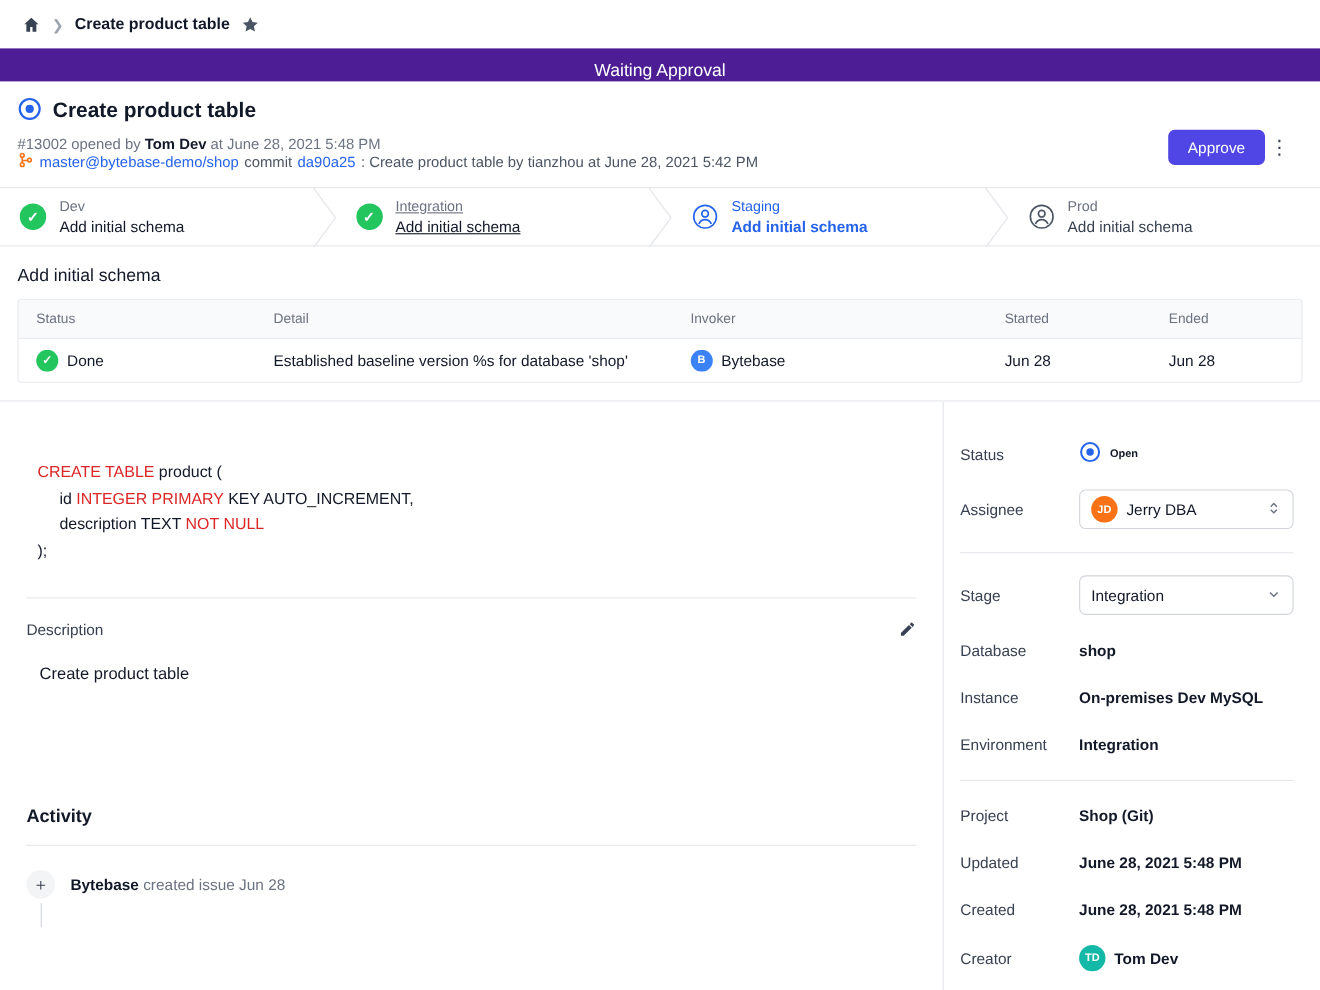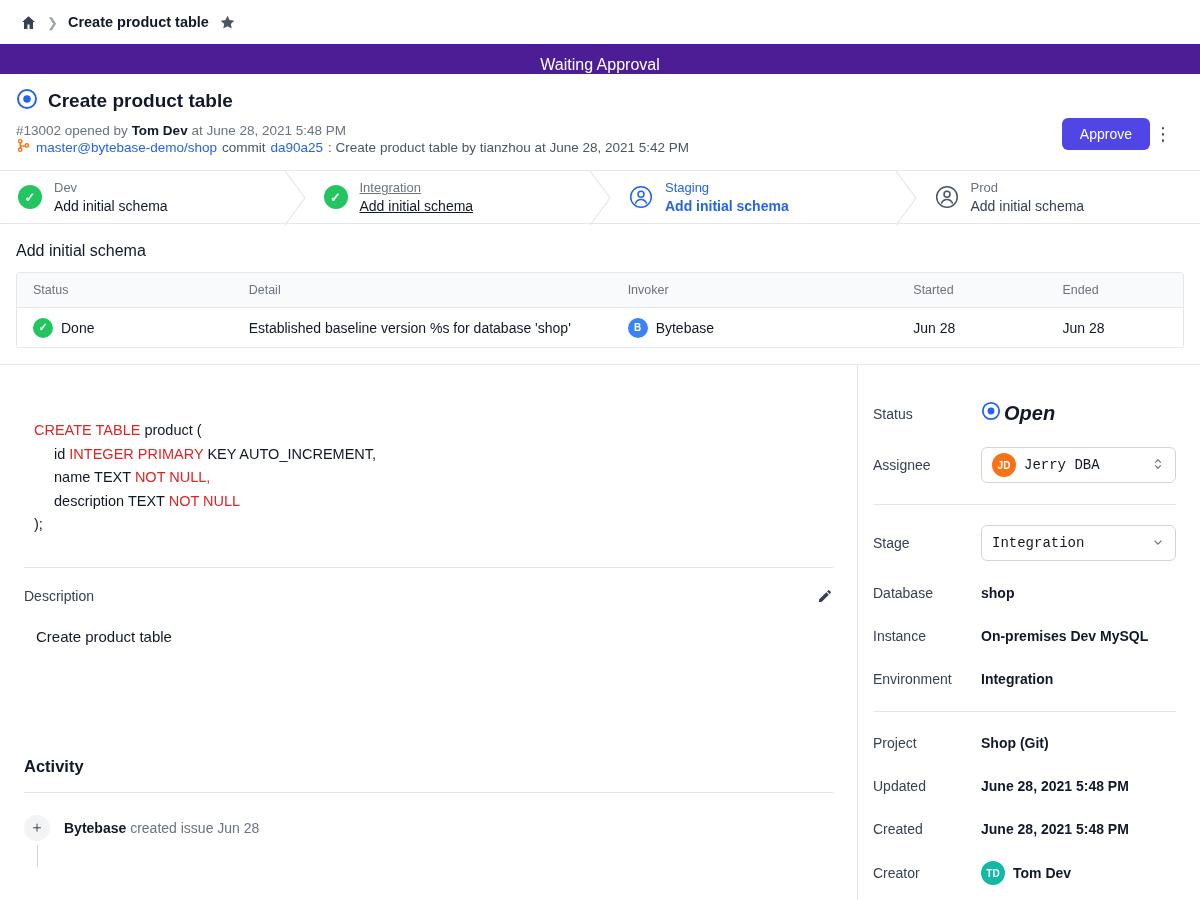--- a/index.html
+++ b/index.html
@@ -80,23 +80,23 @@
   .plus-wrap { display:flex; flex-direction:column; align-items:center; }
   .plus-circle { width: 26px; height: 26px; border-radius: 50%; background:#f3f4f6; color:#374151; display:flex; align-items:center; justify-content:center; font-size: 15px; }
   .timeline-line { width: 1px; height: 22px; background:#d1d5db; margin-top: 4px; }
   .entry-text { font-size: 14px; color:#6b7280; margin-top: 5px; }
   .entry-text .actor { color:#111827; font-weight: 700; }
   
   .side { flex: 0 0 342px; padding: 36px 24px 0 15px; }
   .side-row { display:flex; align-items:center; margin-bottom: 21px; min-height: 22px; }
   .side-label { flex: 0 0 108px; font-size: 14px; color:#374151; }
   .side-value { font-size: 14px; font-weight: 600; color:#111827; }
-  .status-value { display:flex; align-items:center; gap: 3px; font-size: 20px; font-weight: 600; font-style: italic; }
+  .status-value { display:flex; align-items:center; gap: 8px; font-size: 10px; font-weight: 600; }
   .select-box { flex: 1; height: 36px; border: 1px solid #d1d5db; border-radius: 6px; background:#fff; display:flex; align-items:center; gap: 8px; padding: 0 10px; cursor:pointer; }
-  .select-box .sel-text { flex: 1; font-size: 14px; color:#111827;font-family:Liberation Mono, monospace; }
+  .select-box .sel-text { flex: 1; font-size: 14px; color:#111827; }
   .side-divider { border: none; border-top: 1px solid #e5e7eb; margin: 0 0 20px 0; }
   .person-flex { display:flex; align-items:center; gap: 8px; }
 </style>
 </head>
 <body>
 
 <div class="topbar">
   <button class="icon-btn">
     <svg viewBox="0 0 24 24" width="17" height="17" fill="#374151">
         <path d="M12 3l9 8.2h-2.6V21h-4.9v-6.2h-3V21H5.6v-9.8H3z"></path>
@@ -234,21 +234,20 @@
       <div class="t-cell col-ended">Jun 28</div>
     </div>
   </div>
 </div>
 
 <div class="main">
   <div class="main-left">
     <div class="sql-block">
       <div class="sql-line"><span class="kw">CREATE TABLE</span><span> product (</span></div>
       <div class="sql-line ind"><span>id </span><span class="kw">INTEGER PRIMARY</span><span> KEY AUTO_INCREMENT,</span></div>
-      <div class="sql-line ind"><span>name TEXT </span><span class="kw">NOT NULL,</span></div>
       <div class="sql-line ind"><span>description TEXT </span><span class="kw">NOT NULL</span></div>
       <div class="sql-line"><span>);</span></div>
     </div>
     <hr class="hr">
     <div class="desc-head">
       <span class="desc-label">Description</span>
       <button class="icon-btn">
         <svg viewBox="0 0 24 24" width="16" height="16" fill="#374151">
             <path d="M3 17.2V21h3.8L17.8 10 14 6.2 3 17.2zM20.7 7.1c.4-.4.4-1 0-1.4l-2.4-2.4c-.4-.4-1-.4-1.4 0l-1.8 1.8 3.8 3.8 1.8-1.8z"></path>
           </svg>

